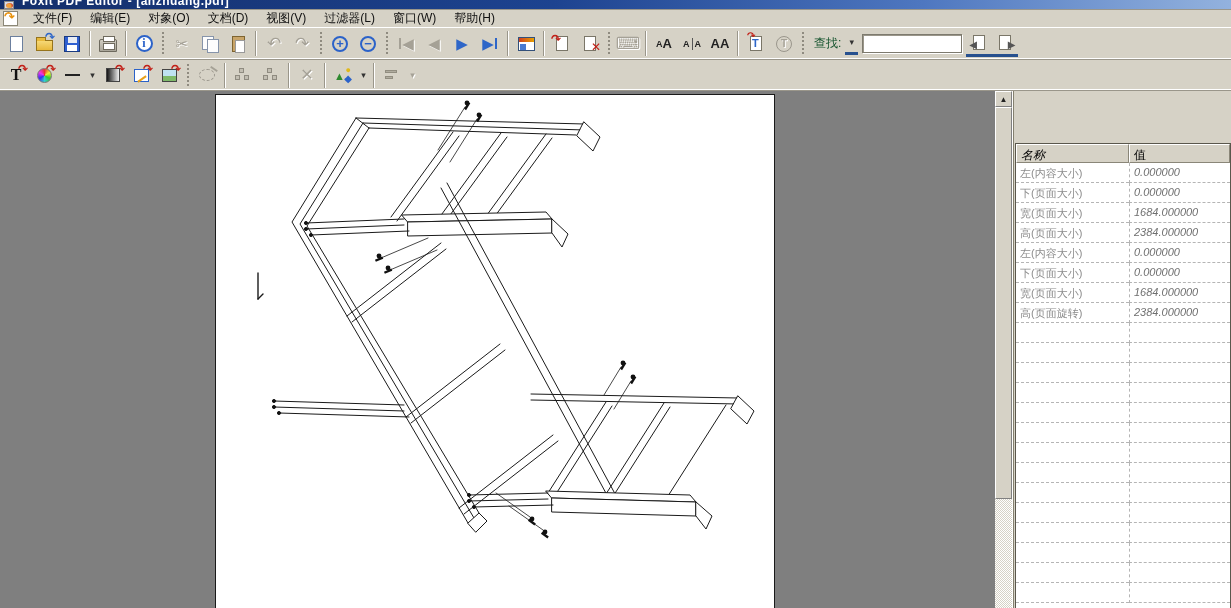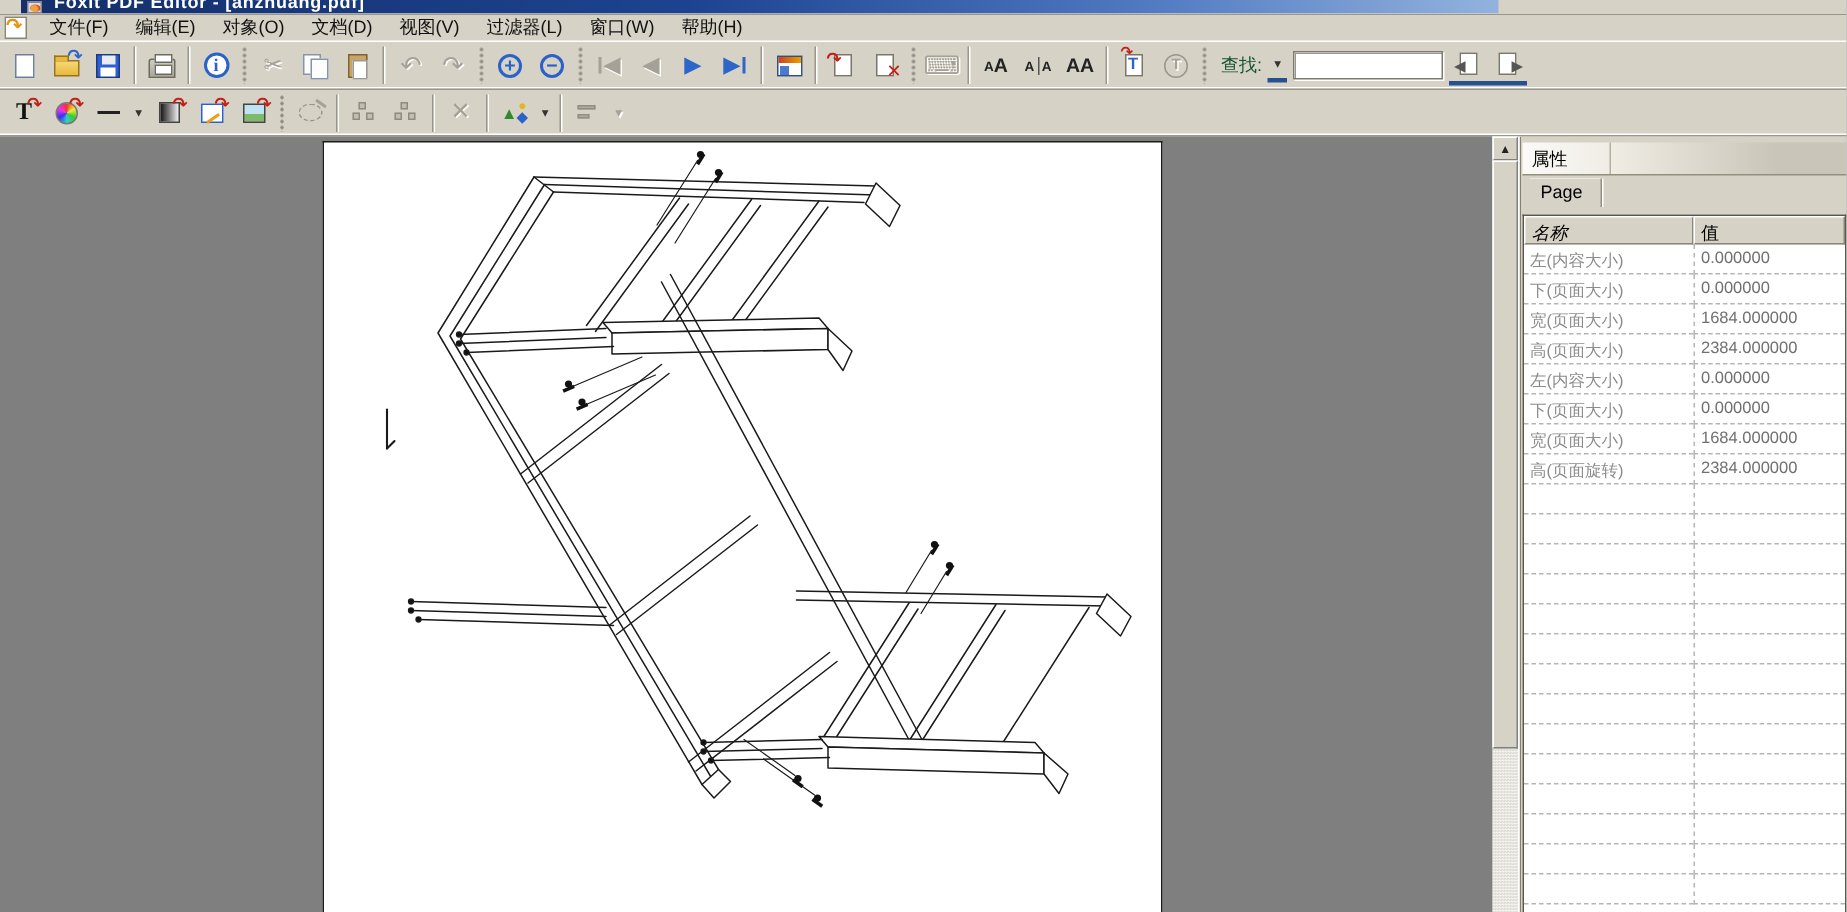--- a/index.html
+++ b/index.html
@@ -1,21 +1,21 @@
 <!DOCTYPE html>
 <html><head>
 <meta charset="utf-8">
 <style>
   * { margin:0; padding:0; box-sizing:border-box; }
   html,body { width:1231px; height:608px; overflow:hidden;
     font-family:"Liberation Sans","DejaVu Sans",sans-serif; font-size:12px; }
   .root { position:relative; width:1231px; height:608px; background:#d6d2c6; }
 
   
-  .titlebar { position:absolute; left:14px; top:0; width:985px; height:9px; overflow:hidden;
+  .titlebar { position:absolute; left:0; top:0; width:1231px; height:9px; overflow:hidden;
     background:linear-gradient(90deg,#142f6b 0,#1d4390 45%,#4e77c0 75%,#93b2de 100%); }
   .titlebar .ttext { position:absolute; left:22px; top:-6px; color:#fff; font-weight:bold;
     font-size:12px; letter-spacing:.5px; white-space:nowrap; }
   .titlebar .tico { position:absolute; left:4px; top:1px; width:10px; height:8px;
     background:#d8dce8; border:1px solid #888; overflow:hidden; }
   .titlebar .tico::after{ content:""; position:absolute; left:1px; top:1px; width:7px; height:5px;
     background:radial-gradient(circle at 40% 60%, #f2a23c 0 40%, #d1452a 70%); border-radius:50%; }
 
   
   .menubar { position:absolute; left:0; top:9px; width:1231px; height:19px; background:#d6d2c6;
@@ -130,21 +130,21 @@
     border:1px solid #5a574c; border-bottom:none; }
   .phead { display:flex; height:19px; background:#d6d2c6; }
   .phcell { border-top:1px solid #fff; border-left:1px solid #fff;
     border-right:1px solid #8a8678; border-bottom:1px solid #8a8678;
     padding:2px 4px 0; color:#000; font-size:12px; overflow:hidden; white-space:nowrap; }
   .phcell.name { width:113px;font-style:italic; } .phcell.val { flex:1; }
   .prow { display:flex; height:20px; }
   .pcell { border-bottom:1px dashed #b5b5b5; padding:3px 4px 0; font-size:11px;
     overflow:hidden; white-space:nowrap; }
   .pcell.name { width:113px; color:#8c8c8c; }
-  .pcell.val { flex:1; color:#707070; border-left:1px dashed #b5b5b5; }
+  .pcell.val { flex:1; color:#707070; border-left:1px dashed #b5b5b5;font-style:italic; }
 </style>
 </head>
 <body>
 
 <div class="root">
 
   <div class="titlebar">
     <span class="tico"></span>
     <span class="ttext">Foxit PDF Editor - [anzhuang.pdf]</span>
   </div>
@@ -454,27 +454,20 @@
     </div>
 
     <div class="vscroll">
       <div class="sbtn" style="top:0;">
           <span>▲</span>
         </div>
       <div class="sthumb"></div>
     </div>
 
     <div class="rpanel">
-      <div class="rcaption">
-        <span class="cap">属性</span>
-        <span class="notch"></span>
-      </div>
-      <div class="ptabrow">
-        <span class="ptab">Page</span>
-      </div>
       <div class="pgrid">
         <div class="phead">
           <div class="phcell name">名称</div>
           <div class="phcell val">值</div>
         </div>
         <div>
 
             <div class="prow">
               <div class="pcell name">左(内容大小)</div>
               <div class="pcell val">0.000000</div>

